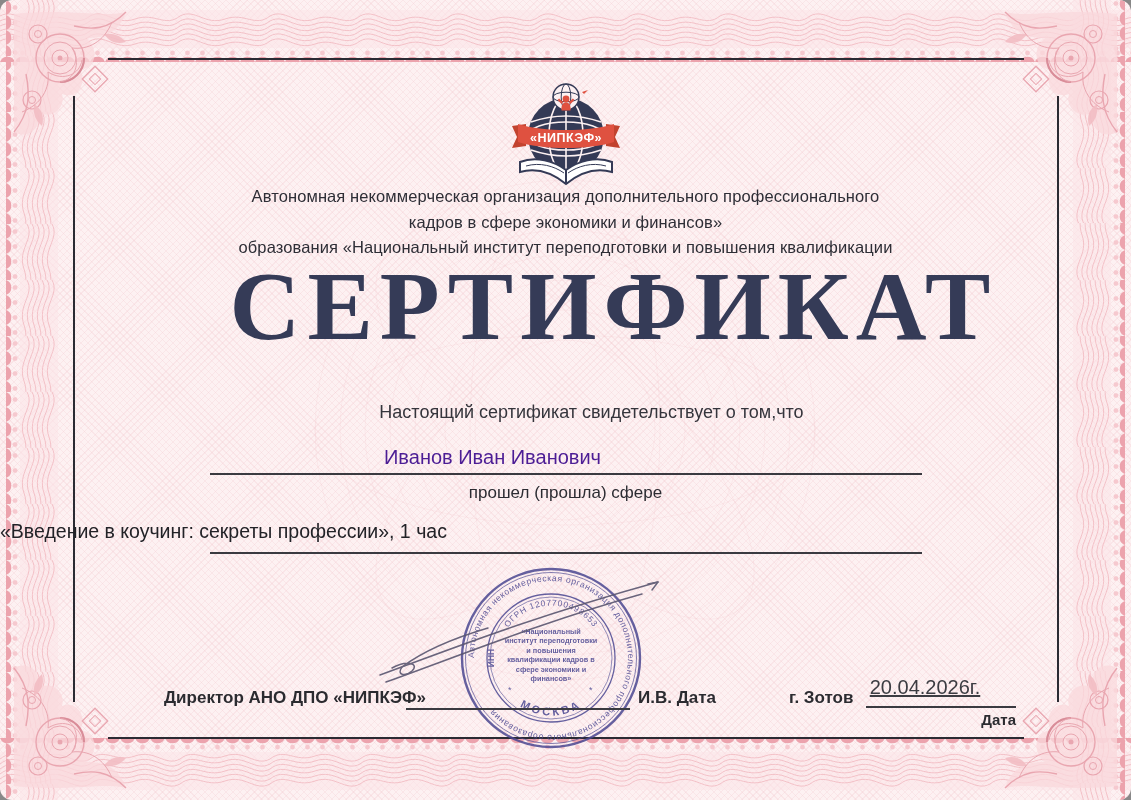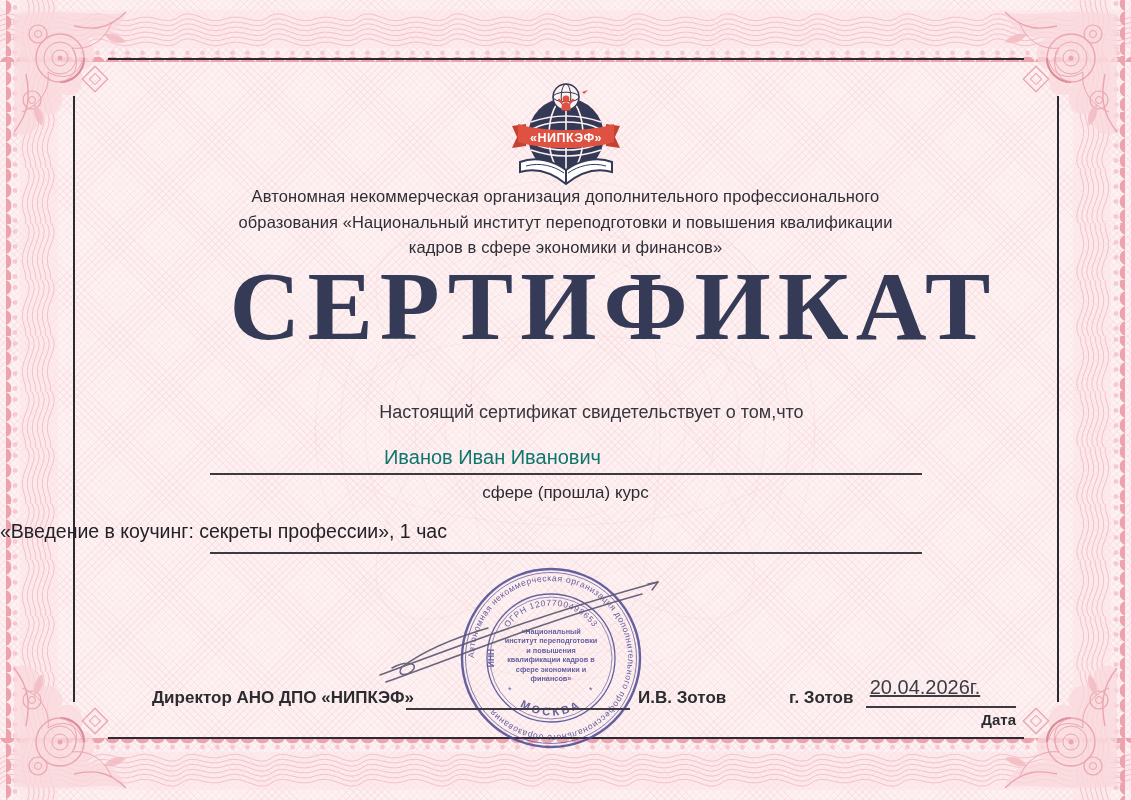--- a/index.html
+++ b/index.html
@@ -1,37 +1,37 @@
 <!DOCTYPE html>
 <html><head>
 <meta charset="utf-8">
 <style>
   html,body{margin:0;padding:0;background:#888;}
   .stage{width:1131px;height:800px;position:relative;margin:0 auto;overflow:hidden;
-         background:#fdf1f2;font-family:"Liberation Sans",sans-serif;}
+         background:#fdf1f2;font-family:"Liberation Sans",sans-serif;border-radius:12px;}
   .texture{position:absolute;inset:0;pointer-events:none;
     background-image:
       repeating-linear-gradient(45deg, rgba(242,200,206,.28) 0 1px, transparent 1px 5px),
       repeating-linear-gradient(-45deg, rgba(242,200,206,.28) 0 1px, transparent 1px 5px);}
   .edge{position:absolute;}
   .edge svg{display:block;}
   .corner{position:absolute;width:150px;height:150px;z-index:4;}
   .rule{position:absolute;background:#2b2b33;z-index:2;}
   .watermark{position:absolute;left:295px;top:160px;z-index:0;opacity:.55;}
   .content{position:absolute;inset:0;z-index:3;}
   .logo{position:absolute;left:504px;top:82px;width:124px;height:106px;}
   .org{position:absolute;left:0;top:184px;width:1131px;text-align:center;
        font-size:16.5px;line-height:1.56;color:#2e2e36;letter-spacing:.1px;}
   .title{position:absolute;left:0;top:250px;width:1131px;text-align:center;
        font-family:"Liberation Serif",serif;font-weight:700;font-size:98px;
        letter-spacing:7px;color:#353b57;margin-left:48px;}
   .statement{position:absolute;left:0;top:402px;width:1129px;text-align:center;
        font-size:18px;color:#35353c;padding-left:27px;}
   .recipient{position:absolute;left:0;top:446px;width:985px;text-align:center;
-       font-size:20px;color:#0f766e;}
+       font-size:20px;color:#4c1d95;}
   .line{position:absolute;height:2px;background:#3a3a40;}
   .completion{position:absolute;left:0;top:483px;width:1131px;text-align:center;
        font-size:17px;color:#2c2c32;}
   .course{position:absolute;left:0;top:520px;width:1131px;
        font-size:19.5px;color:#222227;}
   .stamp{position:absolute;left:458px;top:565px;opacity:.85;}
   .sig{position:absolute;left:358px;top:570px;}
   .f-label{position:absolute;font-size:17px;font-weight:700;color:#2b2b30;white-space:nowrap;}
   .date-val{position:absolute;left:850px;top:676px;width:150px;text-align:center;
        font-size:20px;color:#3c3c42;text-decoration:underline;}
@@ -203,32 +203,32 @@
       </g>
       <g>
         <path d="M62,102 C46,89 30,86 16,90 L16,80 C32,74 50,79 62,88 C74,79 92,74 108,80 L108,90 C94,86 78,89 62,102 Z" fill="#ffffff" stroke="#343a56" stroke-width="2"></path>
         <path d="M62,88 L62,102" stroke="#343a56" stroke-width="2"></path>
         <path d="M22,84 C36,80 50,84 60,91 M102,84 C88,80 74,84 64,91" fill="none" stroke="#343a56" stroke-width="1"></path>
       </g>
     </svg>
 
     <div class="org">
       <div>Автономная некоммерческая организация дополнительного профессионального</div>
+      <div>кадров в сфере экономики и финансов»</div>
       <div>образования «Национальный институт переподготовки и повышения квалификации</div>
-      <div>кадров в сфере экономики и финансов»</div>
     </div>
 
     <div class="title">СЕРТИФИКАТ</div>
 
     <div class="statement">Настоящий сертификат свидетельствует о том,что</div>
 
     <div class="recipient">Иванов Иван Иванович</div>
     <div class="line" style="left:210px;top:473px;width:712px"></div>
 
-    <div class="completion">сфере (прошла) курс</div>
+    <div class="completion">прошел (прошла) сфере</div>
 
     <div class="course">«Введение в коучинг: секреты профессии», 1 час</div>
     <div class="line" style="left:210px;top:552px;width:712px"></div>
 
     <svg class="stamp" width="186" height="186" viewBox="0 0 186 186">
       <defs>
         <path id="ringPath" d="M16,93 A77,77 0 1,1 170,93 A77,77 0 1,1 16,93"></path>
         <path id="ogrnPath" d="M40.5,93 A52.5,52.5 0 0,1 145.5,93"></path>
         <path id="cityPath" d="M35.5,93 A57.5,57.5 0 0,0 150.5,93"></path>
       </defs>
@@ -258,21 +258,21 @@
 
     <svg class="sig" width="330" height="135" viewBox="0 0 330 135">
       <g fill="none" stroke="#5a5670" stroke-width="1.5" opacity=".9" stroke-linecap="round">
         <path d="M22,105 C80,84 170,48 300,12"></path>
         <path d="M28,112 C95,88 190,50 284,24"></path>
         <path d="M34,98 C48,90 62,93 54,101 C47,107 38,105 44,97 C64,82 96,68 130,58"></path>
         <path d="M300,12 l-10,2 M300,12 l-6,8"></path>
       </g>
     </svg>
 
-    <div class="f-label" style="left:152px;top:688px">Директор АНО ДПО «НИПКЭФ»</div>
+    <div class="f-label" style="left:164px;top:688px">Директор АНО ДПО «НИПКЭФ»</div>
     <div class="line" style="left:406px;top:708px;width:224px;height:1.5px"></div>
-    <div class="f-label" style="left:638px;top:688px">И.В. Зотов</div>
+    <div class="f-label" style="left:638px;top:688px">И.В. Дата</div>
     <div class="f-label" style="left:789px;top:688px">г. Зотов</div>
     <div class="date-val">20.04.2026г.</div>
     <div class="line" style="left:866px;top:706px;width:150px;height:1.5px"></div>
     <div class="date-lab">Дата</div>
   </div>
 </div>
 
 </body></html>

